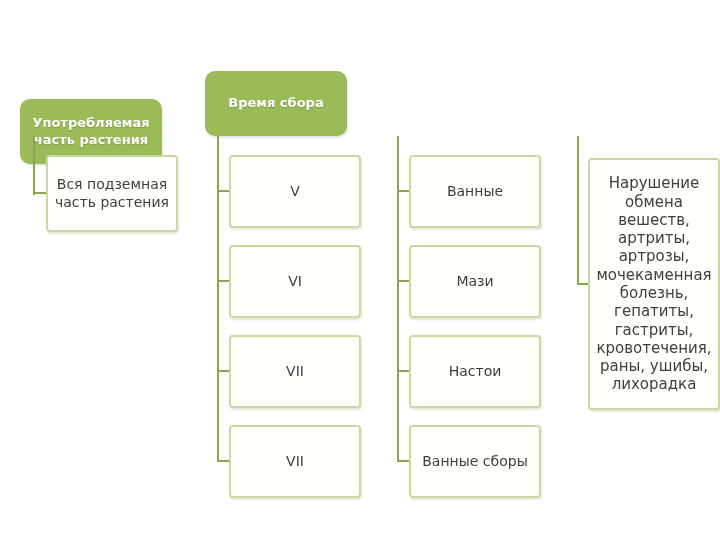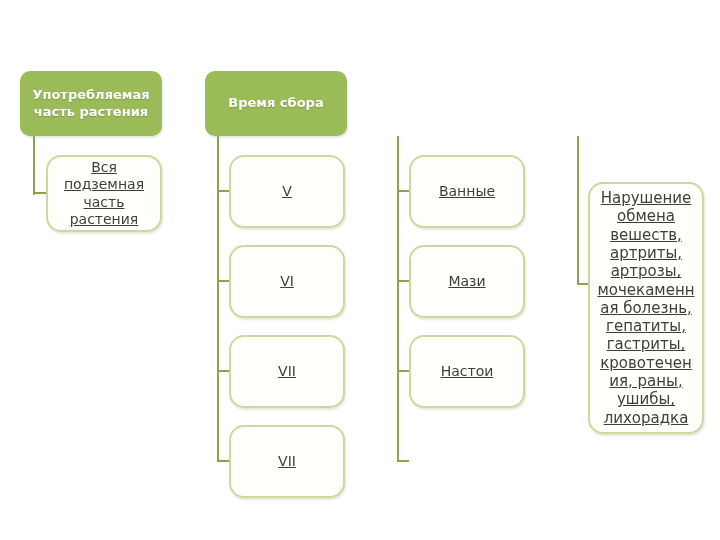--- a/index.html
+++ b/index.html
@@ -35,53 +35,52 @@
     align-items: center;
     justify-content: center;
     text-align: center;
     padding: 2px 4px;
     box-sizing: border-box;
     text-shadow: 0 1px 1px rgba(80, 100, 35, 0.35);
     box-shadow: 1px 2px 2px rgba(0,0,0,0.10);
   }
   .box {
     position: absolute;
-    width: 116px;
+    width: 132px;
     background: var(--box-bg);
     border: 2px solid var(--box-border);
-    border-radius: 15px;
+    border-radius: 4px;
     color: var(--box-text);
     font-size: 14px;
     line-height: 1.25;
     display: flex;
     align-items: center;
     justify-content: center;
     text-align: center;
     padding: 2px 6px;
     box-sizing: border-box;
     overflow-wrap: anywhere;
     box-shadow: 1px 2px 2px rgba(110, 130, 60, 0.18);
-    text-decoration: underline;
   }
   .vline, .stub { position: absolute; background: var(--connector); }
   .vline { width: 2px; }
   .stub  { height: 2px; }
 
   
-  .c1.hdr { left: 20px; }  .c2.hdr { left: 205px; }
+  .c1.hdr { left: 20px; margin-top: 28px; }  .c2.hdr { left: 205px; }
   .c3.hdr { left: 385px; } .c4.hdr { left: 565px; }
   .c1.box { left: 46px; }  .c2.box { left: 229px; }
   .c3.box { left: 409px; } .c4.box { left: 588px; }
 
   
   .r1 { top: 155px; } .r2 { top: 245px; text-align: right; } .r3 { top: 335px; } .r4 { top: 425px; }
   .small { height: 73px; }
 
   .part-box { top: 155px; height: 77px; }
-  .apply-box { top: 158px; height: 252px; font-size: 15px; line-height: 1.22; padding: 2px 6px; margin-top: 24px; }
+  .apply-box { top: 158px; height: 252px; font-size: 15px; line-height: 1.22; padding: 2px 6px; }
 </style>
 </head>
 <body>
 
 <div class="canvas">
 
   <div class="hdr c1">Употребляемая часть растения</div>
   <div class="vline" style="left:33px; top:136px; height:59px;"></div>
   <div class="stub" style="left:33px; top:192px; width:13px;"></div>
   <div class="box c1 part-box">Вся подземная часть растения</div>
@@ -98,18 +97,19 @@
   <div class="box c2 small r4">VII</div>
 
   <div class="vline" style="left:397px; top:136px; height:326px;"></div>
   <div class="stub" style="left:397px; top:190px; width:12px;"></div>
   <div class="stub" style="left:397px; top:280px; width:12px;"></div>
   <div class="stub" style="left:397px; top:370px; width:12px;"></div>
   <div class="stub" style="left:397px; top:460px; width:12px;"></div>
   <div class="box c3 small r1">Ванные</div>
   <div class="box c3 small r3">Настои</div>
   <div class="box c3 small r2">Мази</div>
+  <div class="box c3 small r4">Ванные сборы</div>
 
   <div class="vline" style="left:577px; top:136px; height:149px;"></div>
   <div class="stub" style="left:577px; top:283px; width:11px;"></div>
   <div class="box c4 apply-box">Нарушение обмена вешеств, артриты, артрозы, мочекаменная болезнь, гепатиты, гастриты, кровотечения, раны, ушибы, лихорадка</div>
 
 </div>
 
 </body></html>

